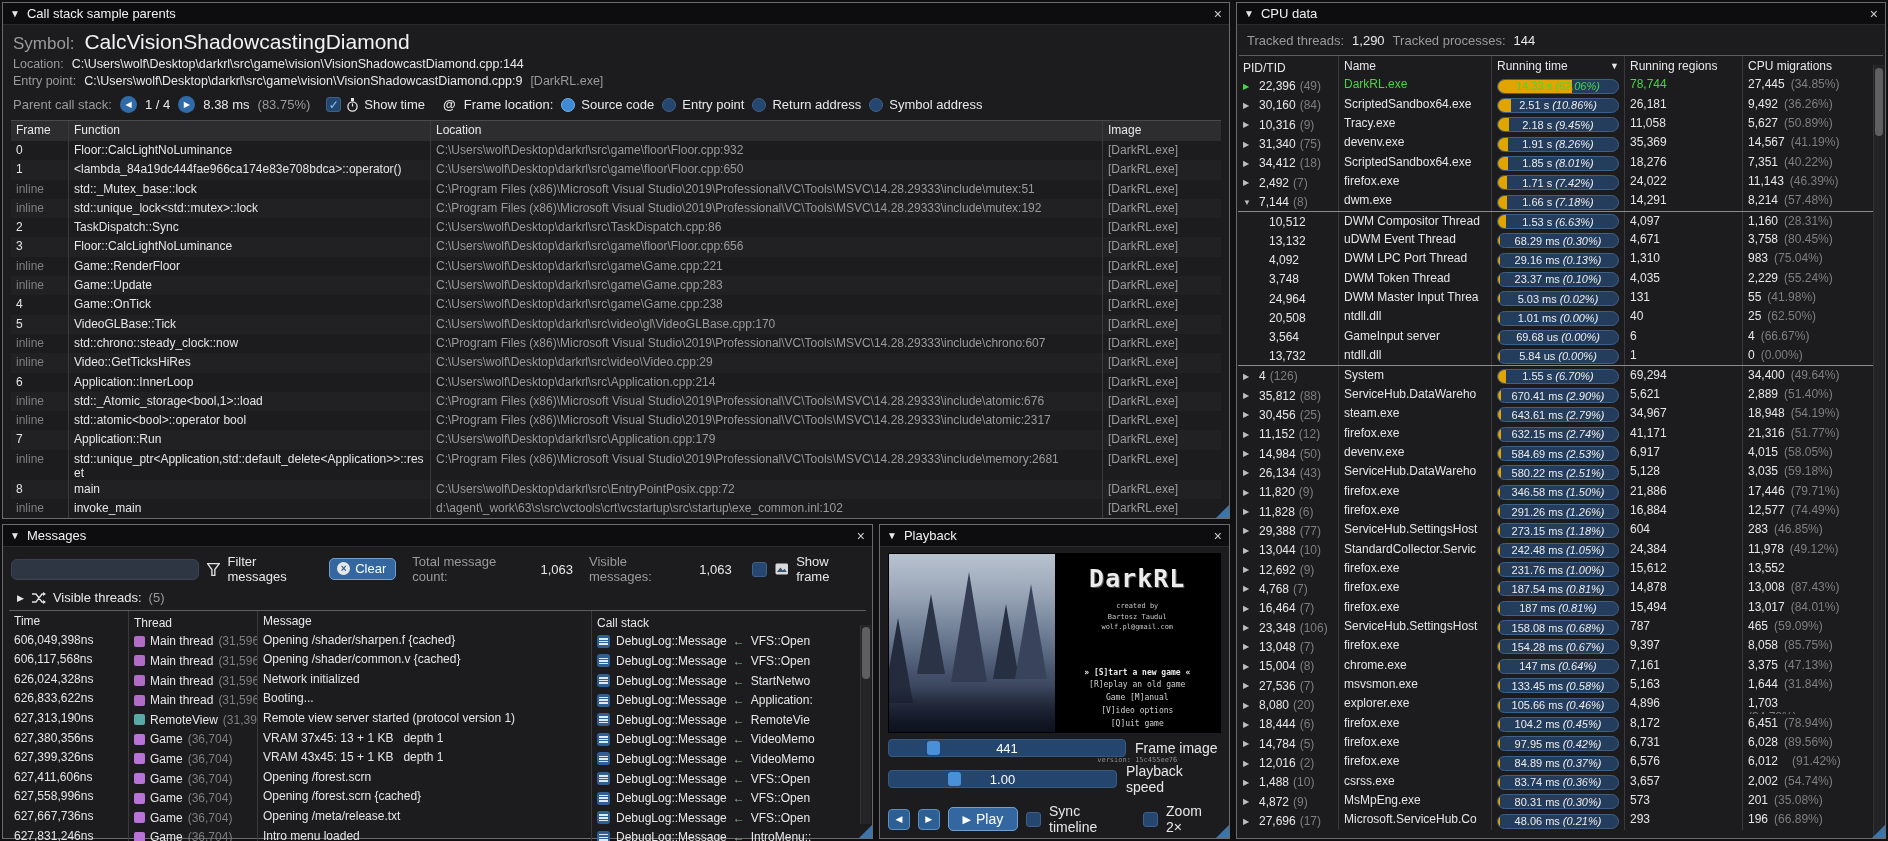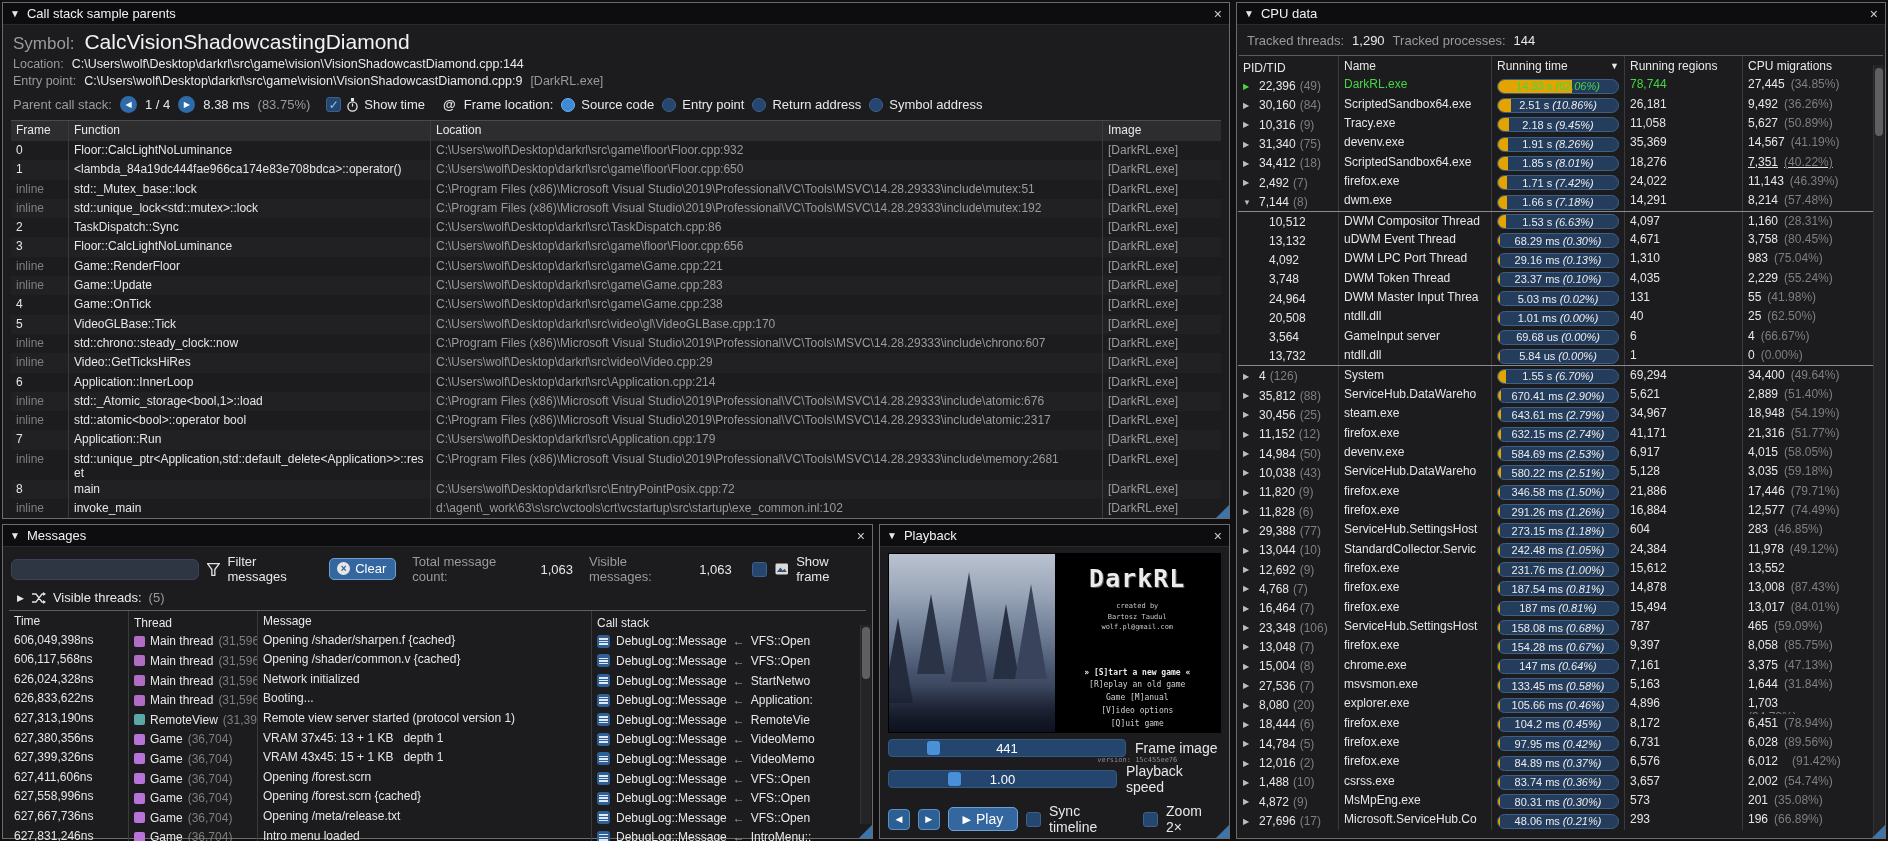--- a/index.html
+++ b/index.html
@@ -528,21 +528,21 @@
         <div class="td p-name">devenv.exe</div>
         <div class="td p-time"><div class="bar"><div class="fill" style="width: 8.26%;"></div><div class="btxt"><span>1.91 s</span><span class="pc">(8.26%)</span></div></div></div>
         <div class="td p-reg">35,369</div>
         <div class="td p-mig" style="display: flex; gap: 6px;"><span class="white">14,567</span><span class="dim">(41.19%)</span></div>
       </div>
       <div class="tr">
         <div class="td p-pid"><span class="arw">▶</span><span class="white">34,412</span><span class="dim">(18)</span></div>
         <div class="td p-name">ScriptedSandbox64.exe</div>
         <div class="td p-time"><div class="bar"><div class="fill" style="width: 8.01%;"></div><div class="btxt"><span>1.85 s</span><span class="pc">(8.01%)</span></div></div></div>
         <div class="td p-reg">18,276</div>
-        <div class="td p-mig" style="display: flex; gap: 6px; text-decoration: underline;"><span class="white">7,351</span><span class="dim">(40.22%)</span></div>
+        <div class="td p-mig" style="display: flex; gap: 6px;"><span class="white">7,351</span><span class="dim">(40.22%)</span></div>
       </div>
       <div class="tr">
         <div class="td p-pid"><span class="arw">▶</span><span class="white">2,492</span><span class="dim">(7)</span></div>
         <div class="td p-name">firefox.exe</div>
         <div class="td p-time"><div class="bar"><div class="fill" style="width: 7.42%;"></div><div class="btxt"><span>1.71 s</span><span class="pc">(7.42%)</span></div></div></div>
         <div class="td p-reg">24,022</div>
         <div class="td p-mig" style="display: flex; gap: 6px;"><span class="white">11,143</span><span class="dim">(46.39%)</span></div>
       </div>
       <div class="tr">
         <div class="td p-pid"><span class="arw">▼</span><span class="white">7,144</span><span class="dim">(8)</span></div>
@@ -636,21 +636,21 @@
         <div class="td p-mig" style="display: flex; gap: 6px;"><span class="white">21,316</span><span class="dim">(51.77%)</span></div>
       </div>
       <div class="tr">
         <div class="td p-pid"><span class="arw">▶</span><span class="white">14,984</span><span class="dim">(50)</span></div>
         <div class="td p-name">devenv.exe</div>
         <div class="td p-time"><div class="bar"><div class="fill" style="width: 2.53%;"></div><div class="btxt"><span>584.69 ms</span><span class="pc">(2.53%)</span></div></div></div>
         <div class="td p-reg">6,917</div>
         <div class="td p-mig" style="display: flex; gap: 6px;"><span class="white">4,015</span><span class="dim">(58.05%)</span></div>
       </div>
       <div class="tr">
-        <div class="td p-pid"><span class="arw">▶</span><span class="white">10,038</span><span class="dim">(43)</span></div>
+        <div class="td p-pid"><span class="arw">▶</span><span class="white">26,134</span><span class="dim">(43)</span></div>
         <div class="td p-name">ServiceHub.DataWareho</div>
         <div class="td p-time"><div class="bar"><div class="fill" style="width: 2.51%;"></div><div class="btxt"><span>580.22 ms</span><span class="pc">(2.51%)</span></div></div></div>
         <div class="td p-reg">5,128</div>
         <div class="td p-mig" style="display: flex; gap: 6px;"><span class="white">3,035</span><span class="dim">(59.18%)</span></div>
       </div>
       <div class="tr">
         <div class="td p-pid"><span class="arw">▶</span><span class="white">11,820</span><span class="dim">(9)</span></div>
         <div class="td p-name">firefox.exe</div>
         <div class="td p-time"><div class="bar"><div class="fill" style="width: 1.5%;"></div><div class="btxt"><span>346.58 ms</span><span class="pc">(1.50%)</span></div></div></div>
         <div class="td p-reg">21,886</div>

